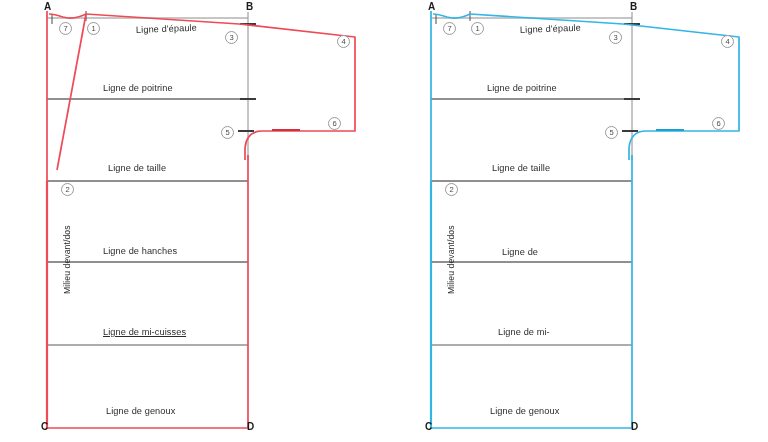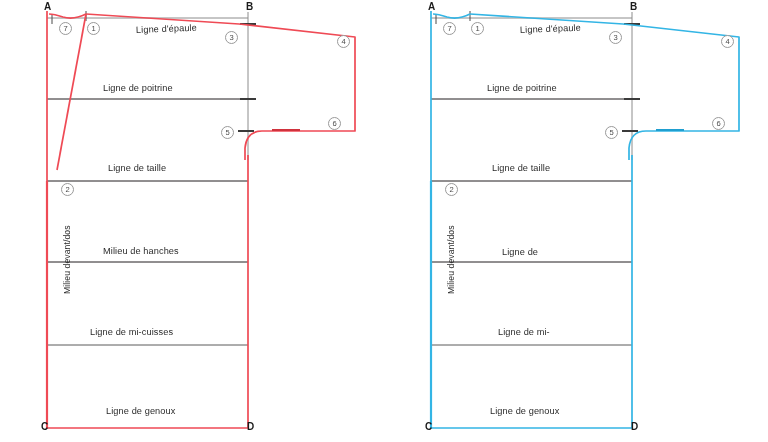--- a/index.html
+++ b/index.html
@@ -125,22 +125,22 @@
     </svg>
 
     <div class="lbl lbl-corner" style="left:44px;  top:2px;">A</div>
     <div class="lbl lbl-corner" style="left:246px; top:2px;">B</div>
     <div class="lbl lbl-corner" style="left:41px;  top:422px;">C</div>
     <div class="lbl lbl-corner" style="left:247px; top:422px;">D</div>
 
     <div class="lbl lbl-shoulder" style="left:136px; top:26px;">Ligne d'épaule</div>
     <div class="lbl" style="left:103px; top:84px;">Ligne de poitrine</div>
     <div class="lbl" style="left:108px; top:164px;">Ligne de taille</div>
-    <div class="lbl" style="left:103px; top:247px;">Milieu de hanches</div>
-    <div class="lbl" style="left:90px; top:328px;">Ligne de mi-cuisses</div>
+    <div class="lbl" style="left:103px; top:247px;">Ligne de hanches</div>
+    <div class="lbl" style="left:103px; top:328px;text-decoration:underline;">Ligne de mi-cuisses</div>
     <div class="lbl" style="left:106px; top:407px;">Ligne de genoux</div>
 
     <div class="lbl lbl-vertical" style="left:63px; top:294px;">Milieu devant/dos</div>
 
     <div class="num" style="left:59px;  top:22px;">7</div>
     <div class="num" style="left:87px;  top:22px;">1</div>
     <div class="num" style="left:225px; top:31px;">3</div>
     <div class="num" style="left:337px; top:35px;">4</div>
     <div class="num" style="left:221px; top:126px;">5</div>
     <div class="num" style="left:328px; top:117px;">6</div>

